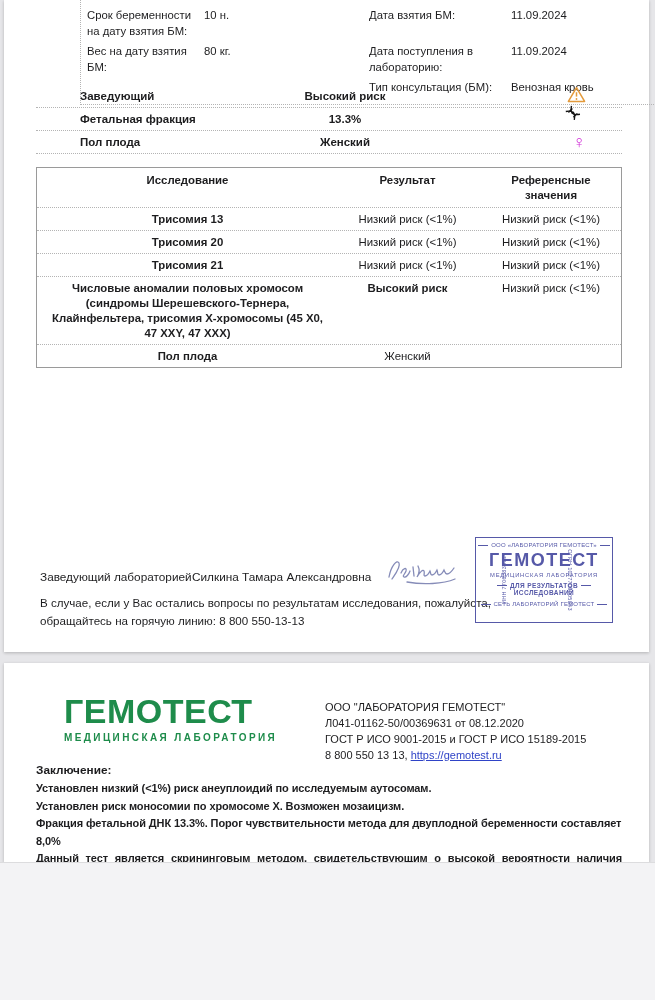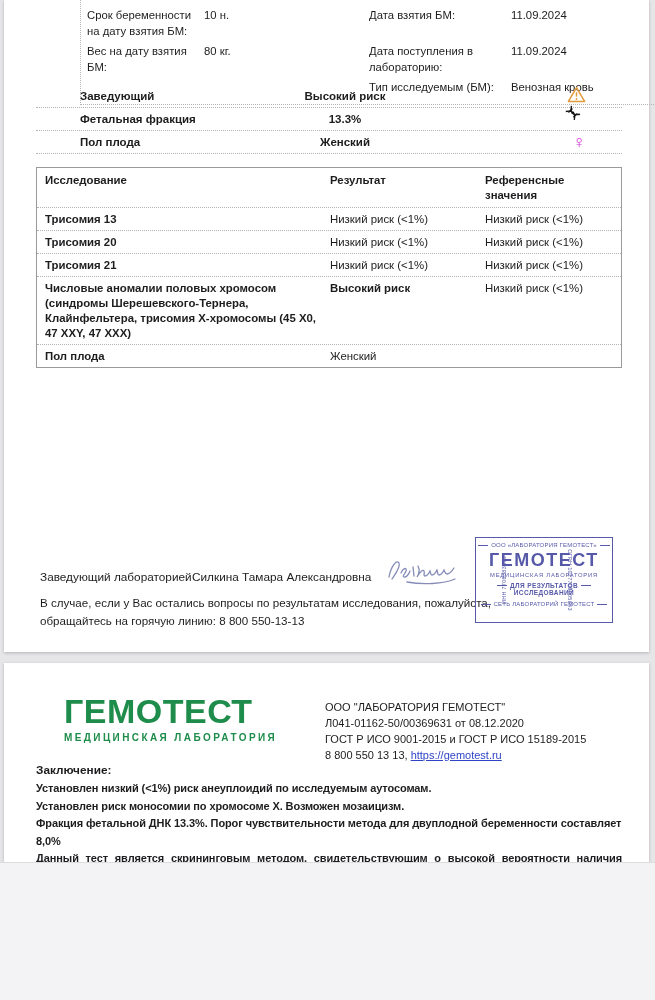--- a/index.html
+++ b/index.html
@@ -24,21 +24,21 @@
   .sum-row.first{height:27px;}
   .sum-label{position:absolute;left:44px;bottom:5px;font-weight:bold;}
   .sum-value{position:absolute;left:230px;width:158px;bottom:5px;
     text-align:center;font-weight:bold;}
   .sum-icon{position:absolute;right:36px;bottom:2px;}
 
   
   .res-table{position:absolute;left:32px;top:167px;width:586px;
     border:1px solid #9a9a9a;font-size:11.4px;line-height:15px;}
   .res-row{display:grid;grid-template-columns:285px 155px 1fr;
-    padding:4px 4px 3px 8px;border-bottom:1px dotted #b4b4b4;}
+    padding:4px 4px 3px 8px;border-bottom:1px dotted #b4b4b4;text-align:center;}
   .res-row:last-child{border-bottom:none;}
   .res-row .b,.res-head{font-weight:bold;}
   .res-head{padding:5px 4px 4px 8px;}
 
   
   .f-role{position:absolute;left:36px;top:570px;font-size:11.8px;}
   .f-name{position:absolute;left:188px;top:570px;font-size:11.8px;}
   .f-note1{position:absolute;left:36px;top:596px;font-size:11.6px;}
   .f-note2{position:absolute;left:36px;top:614px;font-size:11.6px;}
   .signature{position:absolute;left:381px;top:554px;}
@@ -90,21 +90,21 @@
       </div>
       <div class="info-row">
         <div>Вес на дату взятия БМ:</div>
         <div>80 кг.</div>
         <div>Дата поступления в лабораторию:</div>
         <div>11.09.2024</div>
       </div>
       <div class="info-row">
         <div></div>
         <div></div>
-        <div>Тип исследуемым (БМ):</div>
+        <div>Тип консультация (БМ):</div>
         <div>Венозная кровь</div>
       </div>
     </div>
 
     <div class="summary">
       <div class="sum-row first">
         <span class="sum-label">Заведующий</span>
         <span class="sum-value">Высокий риск</span>
         <span class="sum-icon">
           <svg width="19" height="17" viewBox="0 0 19 17">

